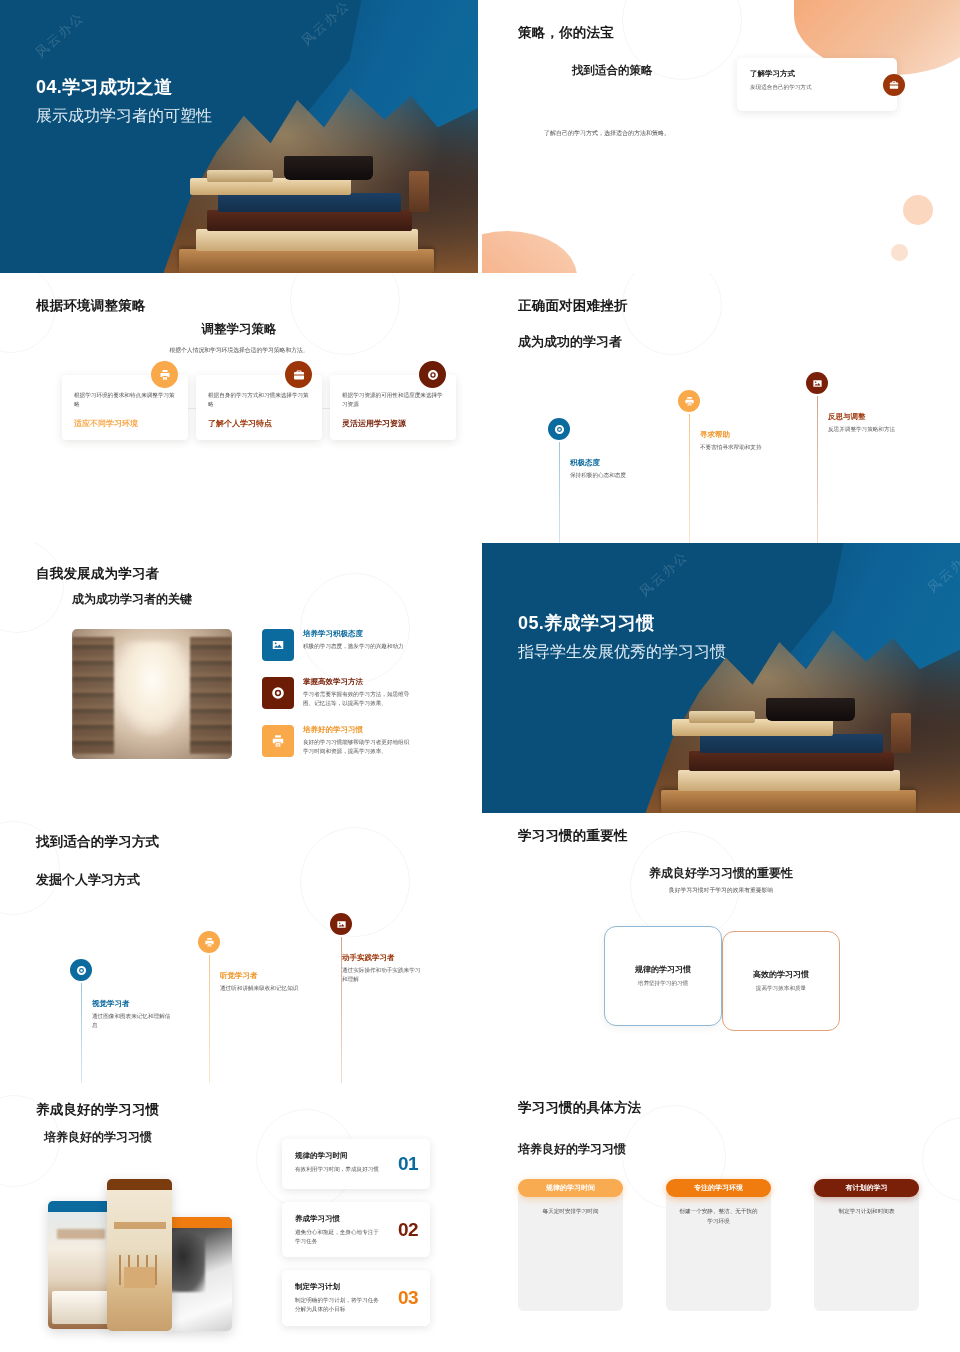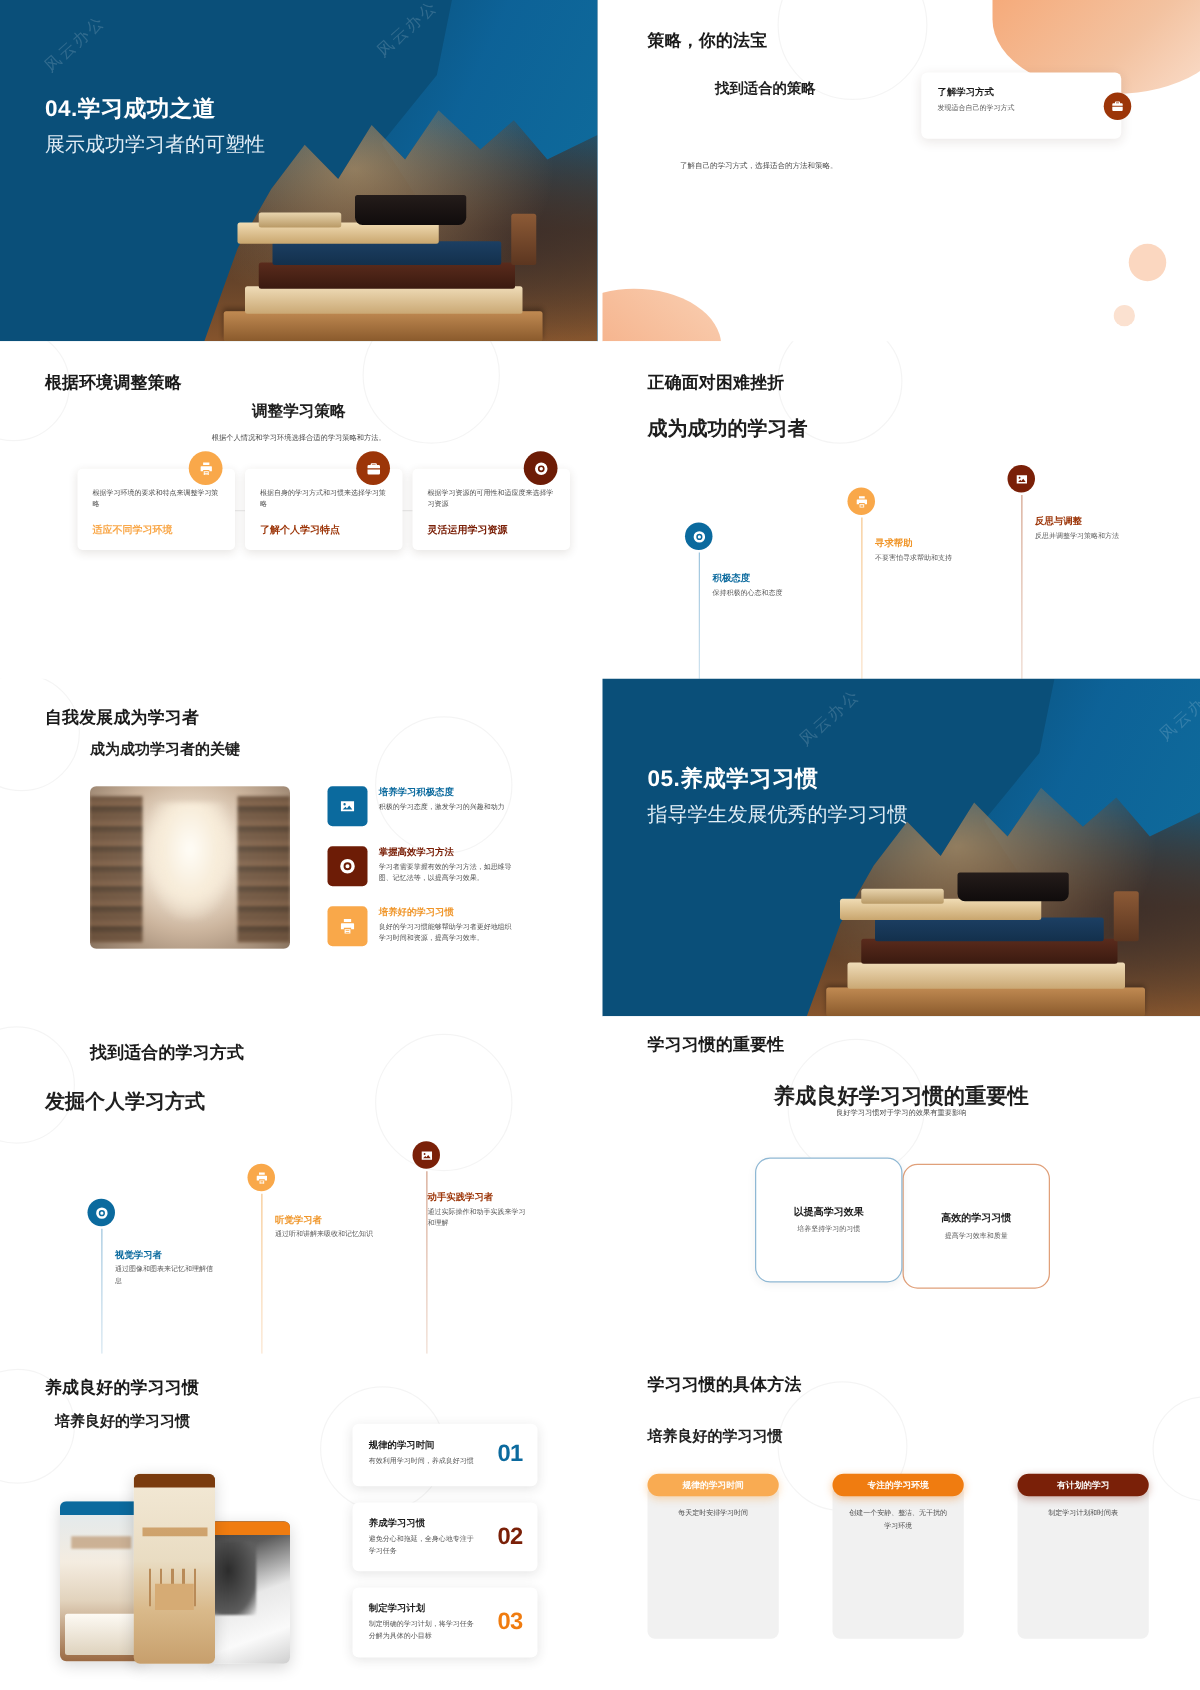--- a/index.html
+++ b/index.html
@@ -56,21 +56,21 @@
   }
   .cover p { font-size: 16px; color: #e2eef6; font-weight: 400; }
 
   
   .ttl {
     position: absolute; left: 36px; top: 24px;
     font-size: 13.5px; font-weight: 700; color: #1a1a1a;
     letter-spacing: .2px;
   }
   .sub-h {
-    position: absolute; font-size: 16px; font-weight: 700; color: #1f1f1f;
+    position: absolute; font-size: 13px; font-weight: 700; color: #1f1f1f;
   }
   .deco-ring {
     position: absolute; border-radius: 50%;
     border: 1px solid rgba(0,0,0,.045);
   }
 
   
   .blob-tr {
     position: absolute; right: -24px; top: -40px; width: 190px; height: 115px;
     background: linear-gradient(135deg, #f6a470 0%, #f3c2a0 60%, #fbe2d2 100%);
@@ -179,21 +179,21 @@
   .s5-row { display: flex; gap: 9px; margin-bottom: 16px; }
   .s5-ic {
     flex: 0 0 auto; width: 32px; height: 32px; border-radius: 4px;
     display: flex; align-items: center; justify-content: center;
   }
   .s5-ic svg { width: 14px; height: 14px; fill: #fff; }
   .s5-row h4 { font-size: 7.5px; font-weight: 700; margin-bottom: 3px; }
   .s5-row p { font-size: 5.6px; color: #4f4f4f; line-height: 1.6; }
 
   
-  .s8-h { left: 50%; transform: translateX(-50%); top: 52px; font-size: 17px; }
+  .s8-h { left: 50%; transform: translateX(-50%); top: 52px; font-size: 12px; }
   .s8-sub {
     position: absolute; left: 50%; transform: translateX(-50%); top: 73px;
     font-size: 5.8px; color: #4a4a4a; white-space: nowrap;
   }
   .s8-wrap { position: absolute; left: 122px; top: 113px; }
   .s8-box {
     position: absolute; width: 118px; height: 100px; border-radius: 12px;
     background: #fff; display: flex; flex-direction: column;
     align-items: center; justify-content: center; gap: 5px;
   }
@@ -461,21 +461,21 @@
     <div class="wm" style="left:440px;top:18px;">风云办公</div>
     <div class="txt" style="top:68px;">
       <h1>05.养成学习习惯</h1>
       <p>指导学生发展优秀的学习习惯</p>
     </div>
   </div>
 
   <div class="slide">
     <div class="deco-ring" style="left:-34px;top:8px;width:94px;height:94px;"></div>
     <div class="deco-ring" style="left:300px;top:14px;width:110px;height:110px;"></div>
-    <div class="ttl" style="top:20px;margin-left:36px;">找到适合的学习方式</div>
+    <div class="ttl" style="top:20px;">找到适合的学习方式</div>
     <div class="sub-h" style="left:36px;top:58px;">发掘个人学习方式</div>
 
     <div class="tl-item" style="left:70px;top:146px;">
       <span class="tl-pin" style="background:#0b6a9e;left:0;top:0;">
         <svg>
             <use href="#i-target"></use>
           </svg>
       </span>
       <div class="tl-stem" style="left:11px;top:24px;height:110px;background:linear-gradient(180deg,#9dc4dd,#dceaf3)"></div>
       <div class="tl-txt" style="left:22px;top:40px;">
@@ -515,21 +515,21 @@
     <div class="deco-ring" style="left:148px;top:18px;width:110px;height:110px;"></div>
     <div class="ttl" style="top:14px;">学习习惯的重要性</div>
     <div class="sub-h s8-h">养成良好学习习惯的重要性</div>
     <div class="s8-sub">良好学习习惯对于学习的效果有重要影响</div>
     <div class="s8-wrap">
       <div class="s8-box" style="left:118px;top:5px;border:1px solid #e0a07a;z-index:1;">
         <h4>高效的学习习惯</h4>
         <p>提高学习效率和质量</p>
       </div>
       <div class="s8-box" style="left:0;top:0;border:1px solid #8fb8d4;z-index:2;box-shadow:0 2px 8px rgba(0,0,0,.06);">
-        <h4>以提高学习效果</h4>
+        <h4>规律的学习习惯</h4>
         <p>培养坚持学习的习惯</p>
       </div>
     </div>
   </div>
 
   <div class="slide">
     <div class="deco-ring" style="left:-32px;top:12px;width:92px;height:92px;"></div>
     <div class="deco-ring" style="left:256px;top:26px;width:100px;height:100px;"></div>
     <div class="ttl" style="top:18px;">养成良好的学习习惯</div>
     <div class="sub-h s9-h">培养良好的学习习惯</div>

